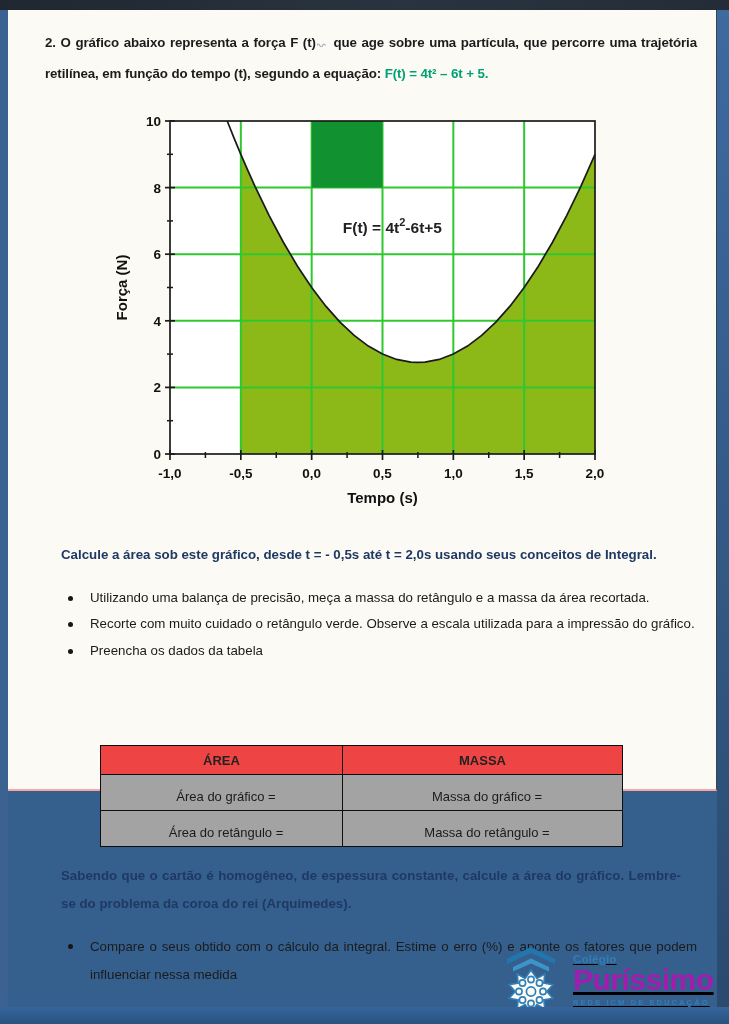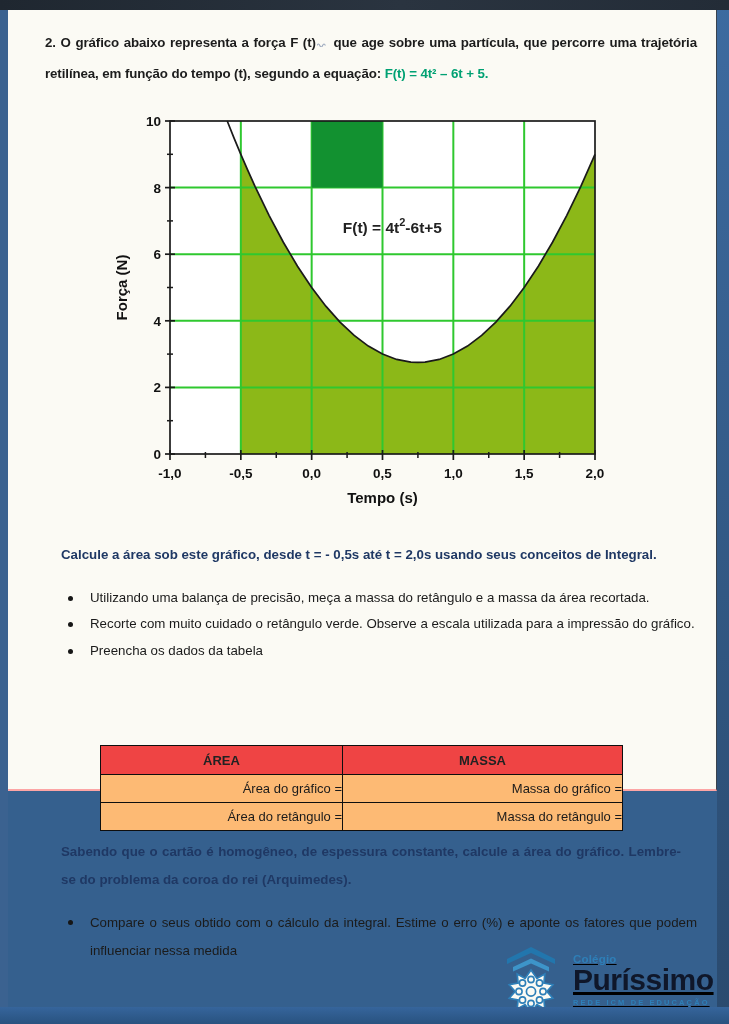--- a/index.html
+++ b/index.html
@@ -21,38 +21,38 @@
   .p1{
     position:absolute;left:37px;top:17px;width:652px;margin:0;
     font-size:13.3px;font-weight:600;color:#1c1c1c;line-height:31px;
     text-align:justify;letter-spacing:-0.1px;
   }
   .p1 .eq{color:#00a173;font-weight:700;}
   .squig{display:inline-block;vertical-align:baseline;margin-left:1px;margin-right:1px;}
   .chart{position:absolute;left:97px;top:100px;width:540px;height:400px;}
   .instr,.closing{position:absolute;left:37px;width:652px;color:#1b1b1b;}
   .instr{top:516px;line-height:26.6px;font-size:13.3px;}
-  .closing{top:812px;line-height:27.5px;font-size:13.3px;}
+  .closing{top:836px;line-height:27.5px;font-size:13.3px;}
   .sec-heading{margin:16px;font-weight:700;color:#1f3864;text-align:justify;}
   .bullet-item{position:relative;padding-left:45px;text-align:justify;font-weight:500;}
   .closing .bullet-item{margin-top:2px;}
   .bullet-dot{position:absolute;left:23px;top:11px;width:5px;height:5px;border-radius:50%;background:#161616;}
   table.meas{
     position:absolute;left:92px;top:735px;border-collapse:collapse;
     font-size:13px;color:#1b1b1b;table-layout:fixed;
   }
   table.meas,table.meas th,table.meas td{border:1.6px solid #0e0e0e;}
   table.meas th{background:#ef4444;font-weight:700;color:#222;height:26px;text-align:center;font-size:13px;}
-  table.meas td{height:27px;padding:0 0 0 9px;background:#fdba74;font-weight:500;text-align:right;vertical-align:middle;}
+  table.meas td{height:27px;padding:8px 0 0 9px;background:#a3a3a3;font-weight:500;text-align:center;vertical-align:middle;}
   .col-a{width:242px;}
   .col-b{width:280px;}
   .logo{position:absolute;left:492px;top:936px;display:flex;align-items:flex-start;}
   .logo-text{margin-left:9px;display:flex;flex-direction:column;text-decoration:underline;}
   .logo-small{font-size:11.5px;font-weight:700;color:#2e7fb8;margin-top:7px;letter-spacing:0.2px;}
-  .logo-name{font-size:30px;font-weight:700;color:#0f172a;line-height:30px;letter-spacing:-0.5px;margin-top:0px;}
+  .logo-name{font-size:30px;font-weight:700;color:#a21caf;line-height:30px;letter-spacing:-0.5px;margin-top:0px;}
   .logo-tag{font-size:7.5px;font-weight:700;color:#2e7fb8;letter-spacing:2.1px;margin-top:3px;}
 </style>
 </head>
 <body>
 
 <div class="frame-top"></div>
 <div class="frame-left"></div>
 <div class="frame-right"></div>
 <div class="frame-bottom"></div>
 

